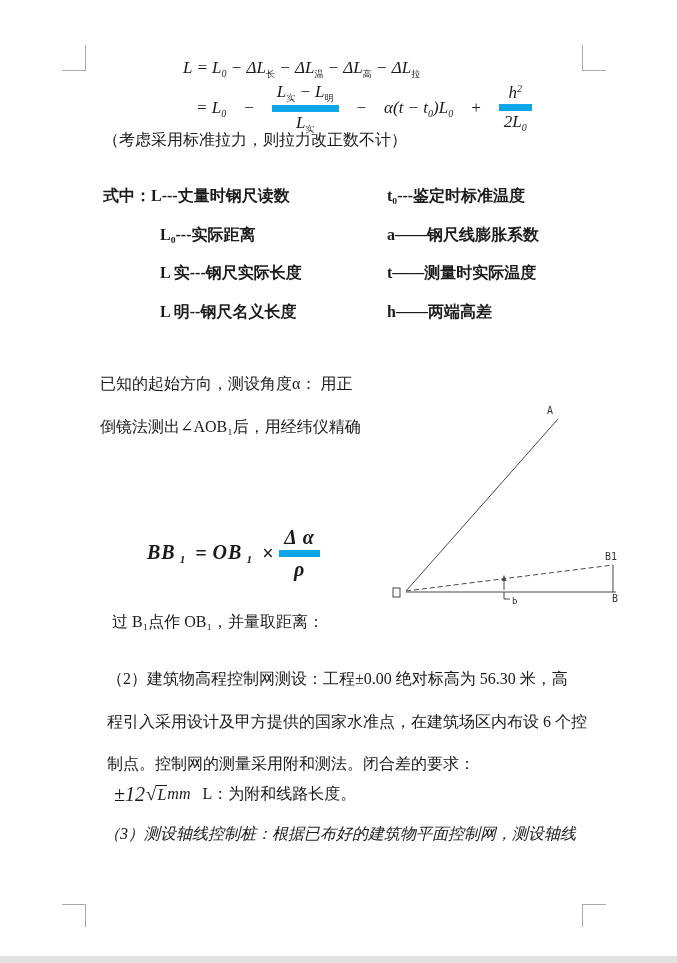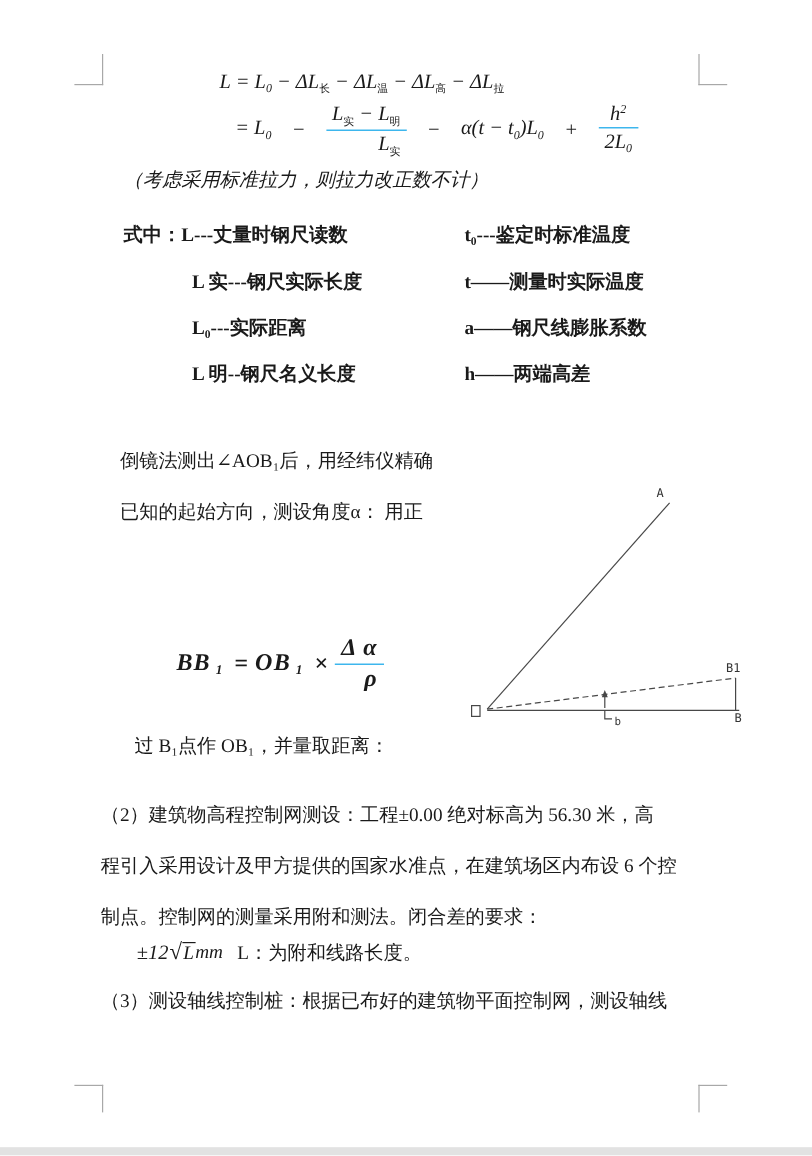--- a/index.html
+++ b/index.html
@@ -22,45 +22,45 @@
   .band{position:absolute;left:0;top:956px;width:677px;height:7px;background:#e2e2e2;}
 
   
   .math{font-style:italic;font-family:"Liberation Serif","DejaVu Serif",serif;}
   .msub{font-size:10px;vertical-align:-4px;}
   .msub.cjk{font-size:9px;font-style:normal;}
   .msup{font-size:10px;vertical-align:6px;}
   .mrow{display:flex;align-items:center;}
   .op{margin:0 5px;}
   .frac{display:inline-block;text-align:center;vertical-align:middle;line-height:1.15;}
-  .frac .num{display:block;border-bottom:1px solid #0ea5e9;padding:0 5px 1px;}
-  .frac .den{display:block;padding:1px 5px 0;text-align:right;}
+  .frac .num{display:block;border-bottom:7px solid #0ea5e9;padding:0 5px 1px;}
+  .frac .den{display:block;padding:1px 5px 0;}
 
   #formula1{left:183px;top:58px;font-size:17px;}
   #formula2{left:196px;top:84px;font-size:17px;height:48px;gap:12px;}
   #formula-bb{left:147px;top:528px;font-size:20px;height:50px;letter-spacing:1px;font-weight:bold;}
   #formula-bb .msub{font-size:11px;padding:0 4px;}
 
-  #note-line{left:103px;top:140px;font-style:italic;}
+  #note-line{left:103px;top:130px;}
 
   
   #definitions{left:103px;top:186px;width:500px;}
   .def-row{height:38.7px;white-space:nowrap;font-weight:bold;}
   .def-left{display:inline-block;width:284px;}
   .def-row.indent .def-left{margin-left:57px;width:227px;}
 
   #section3{left:100px;top:374px;}
-  #section2{left:84px;top:669px;}
-  #section3b{left:84px;top:824px;}
+  #section2{left:107px;top:669px;}
+  #section3b{left:104px;top:824px;font-style:italic;}
   .para-line{height:42.6px;white-space:nowrap;}
 
   #line-b1{left:100px;top:612px;margin-left:12px;}
 
   #tolerance{left:114px;top:782px;height:24px;}
-  #tolerance .pm{font-size:17px;}
+  #tolerance .pm{font-size:20px;}
   #tolerance .rad{font-size:19px;font-style:normal;margin-left:1px;}
   #tolerance .radicand{border-top:1px solid #1a1a1a;padding:0 1px;}
   #tolerance .rest{font-style:normal;margin-left:12px;}
 
   #diagram{left:392px;top:398px;}
 </style>
 </head>
 <body>
 
 <div class="mark tl"></div>
@@ -88,33 +88,33 @@
   </span>
 </div>
 
 <div id="note-line" class="abs nowrap">（考虑采用标准拉力，则拉力改正数不计）</div>
 
 <div id="definitions" class="abs">
   <div class="def-row">
     <span class="def-left">式中：L---丈量时钢尺读数</span><span class="def-right">t₀---鉴定时标准温度</span>
   </div>
   <div class="def-row indent">
-    <span class="def-left">L 实---钢尺实际长度</span><span class="def-right">t——测量时实际温度</span>
+    <span class="def-left">L₀---实际距离</span><span class="def-right">a——钢尺线膨胀系数</span>
   </div>
   <div class="def-row indent">
-    <span class="def-left">L₀---实际距离</span><span class="def-right">a——钢尺线膨胀系数</span>
+    <span class="def-left">L 实---钢尺实际长度</span><span class="def-right">t——测量时实际温度</span>
   </div>
   <div class="def-row indent">
     <span class="def-left">L 明--钢尺名义长度</span><span class="def-right">h——两端高差</span>
   </div>
 </div>
 
 <div id="section3" class="abs">
+  <div class="para-line">已知的起始方向，测设角度α： 用正</div>
   <div class="para-line">倒镜法测出∠AOB₁后，用经纬仪精确</div>
-  <div class="para-line">已知的起始方向，测设角度α： 用正</div>
 </div>
 
 <svg id="diagram" class="abs" width="250" height="215" viewBox="0 0 250 215">
 
   <line x1="14" y1="193" x2="166" y2="21" stroke="#474747" stroke-width="1"></line>
 
   <line x1="14" y1="194" x2="224" y2="194" stroke="#474747" stroke-width="1"></line>
 
   <line x1="14" y1="193" x2="221" y2="167" stroke="#474747" stroke-width="1" stroke-dasharray="5,3"></line>
 

